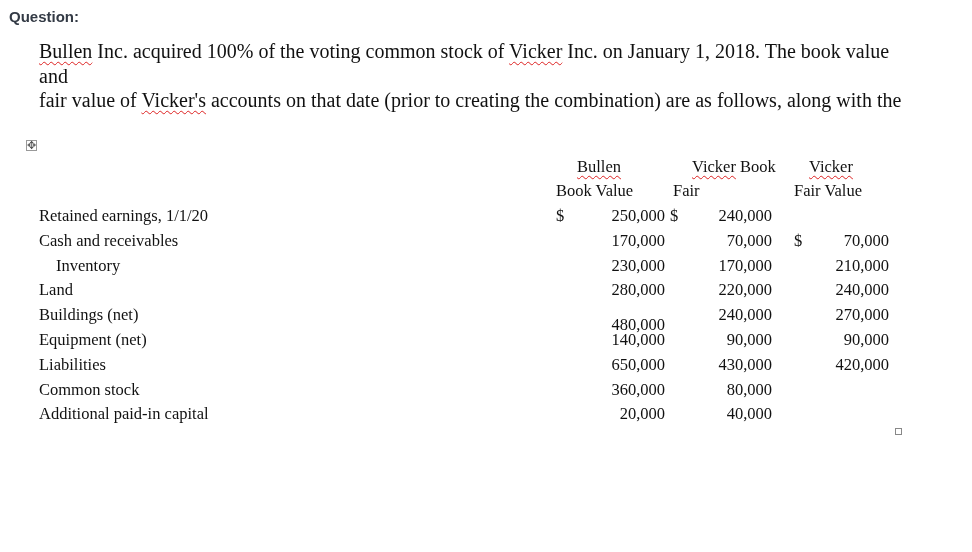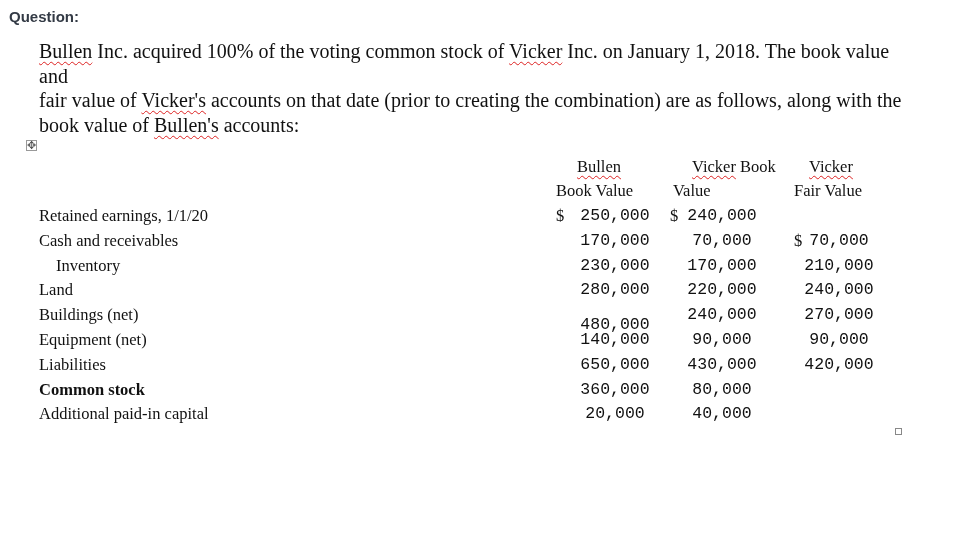--- a/index.html
+++ b/index.html
@@ -3,40 +3,39 @@
 <meta charset="utf-8">
 <style>
   html, body { margin: 0; padding: 0; background: #ffffff; }
   body { width: 972px; height: 552px; position: relative; overflow: hidden; color: #111; }
   .q-label { position: absolute; left: 9px; top: 8px; font-family: "Liberation Sans", sans-serif; font-weight: bold; font-size: 15px; color: #333a45; }
   .para { position: absolute; left: 39px; top: 39px; width: 880px; font-family: "Liberation Serif", serif; font-size: 20px; line-height: 24.5px; color: #111; }
   .sp { text-decoration: underline wavy #d22; text-decoration-thickness: 1px; text-underline-offset: 3px; }
   .move-handle { position: absolute; left: 26px; top: 140px; width: 11px; height: 11px; border: 1px solid #999; box-sizing: border-box; display:flex; align-items:center; justify-content:center; font-size: 11px; line-height: 9px; color:#555; font-family: "DejaVu Sans", sans-serif; }
   .resize-handle { position: absolute; left: 895px; top: 428px; width: 7px; height: 7px; border: 1px solid #888; box-sizing: border-box; background: #fff; }
   .t { position: absolute; font-family: "Liberation Serif", serif; font-size: 16.5px; color: #111; white-space: nowrap; }
-  .r { text-align: center; font-family: Liberation Mono, monospace; }
+  .r { text-align: right; }
 </style>
 </head>
 <body>
 
 <div class="q-label">Question:</div>
 
 <div class="para">
   <div><span class="sp">Bullen</span><span> Inc. acquired 100% of the voting common stock of </span><span class="sp">Vicker</span><span> Inc. on January 1, 2018. The book value and</span></div>
   <div><span>fair value of </span><span class="sp">Vicker's</span><span> accounts on that date (prior to creating the combination) are as follows, along with the</span></div>
-  <div><span>book value of </span><span class="sp">Bullen's</span><span> accounts:</span></div>
 </div>
 
 <div class="move-handle">✥</div>
 
 <div>
   <span class="t sp" style="left:577px; top:157px;">Bullen</span>
   <span class="t" style="left:556px; top:181px;">Book Value</span>
   <span class="t" style="left:692px; top:157px;"><span class="sp">Vicker</span><span> Book</span></span>
-  <span class="t" style="left:673px; top:181px;">Value</span>
+  <span class="t" style="left:673px; top:181px;">Fair</span>
   <span class="t sp" style="left:809px; top:157px;">Vicker</span>
   <span class="t" style="left:794px; top:181px;">Fair Value</span>
 
   <div id="rows">
       <span class="t" style="left:39px; top:206px;">Retained earnings, 1/1/20</span>
       <span class="t r" style="left:565px; width:100px; top:206px;">250,000</span>
       <span class="t r" style="left:672px; width:100px; top:206px;">240,000</span>
       <span class="t r" style="left:789px; width:100px; top:206px;"></span>
       <span class="t" style="left:556px; top:206px;">$</span>
       <span class="t" style="left:670px; top:206px;">$</span>
@@ -58,21 +57,21 @@
       <span class="t r" style="left:672px; width:100px; top:305px;">240,000</span>
       <span class="t r" style="left:789px; width:100px; top:305px;">270,000</span>
       <span class="t" style="left:39px; top:330px;">Equipment (net)</span>
       <span class="t r" style="left:565px; width:100px; top:330px;">140,000</span>
       <span class="t r" style="left:672px; width:100px; top:330px;">90,000</span>
       <span class="t r" style="left:789px; width:100px; top:330px;">90,000</span>
       <span class="t" style="left:39px; top:355px;">Liabilities</span>
       <span class="t r" style="left:565px; width:100px; top:355px;">650,000</span>
       <span class="t r" style="left:672px; width:100px; top:355px;">430,000</span>
       <span class="t r" style="left:789px; width:100px; top:355px;">420,000</span>
-      <span class="t" style="left:39px; top:380px;font-weight:bold;">Common stock</span>
+      <span class="t" style="left:39px; top:380px;">Common stock</span>
       <span class="t r" style="left:565px; width:100px; top:380px;">360,000</span>
       <span class="t r" style="left:672px; width:100px; top:380px;">80,000</span>
       <span class="t r" style="left:789px; width:100px; top:380px;"></span>
       <span class="t" style="left:39px; top:404px;">Additional paid-in capital</span>
       <span class="t r" style="left:565px; width:100px; top:404px;">20,000</span>
       <span class="t r" style="left:672px; width:100px; top:404px;">40,000</span>
       <span class="t r" style="left:789px; width:100px; top:404px;"></span>
     </div>
 </div>
 

